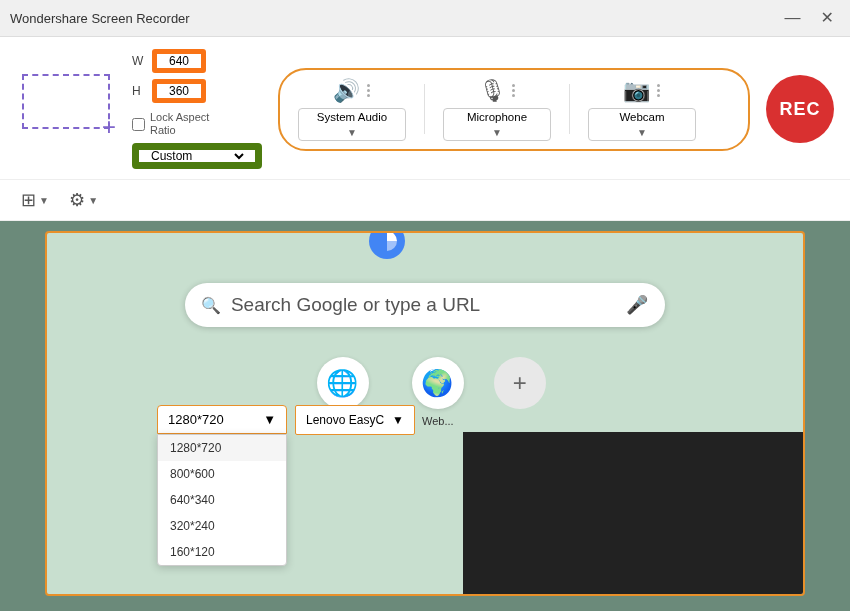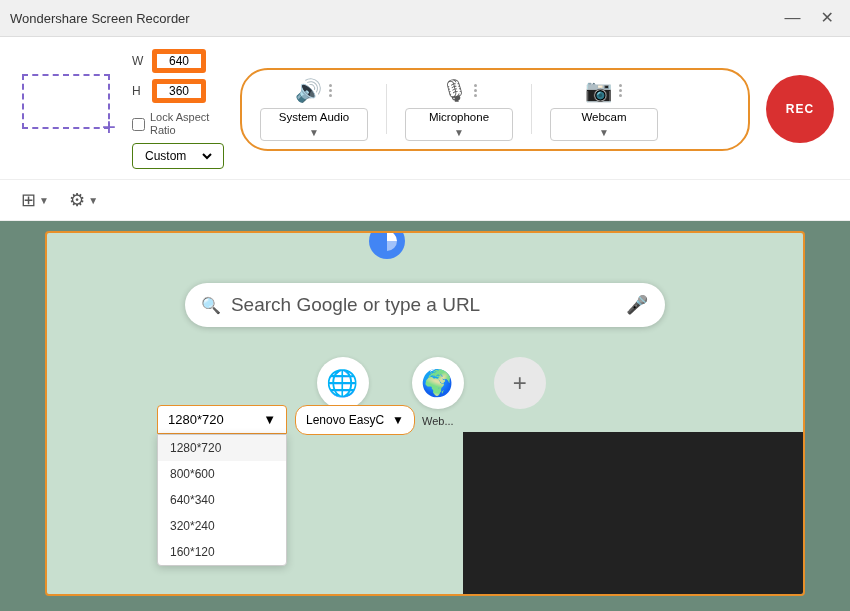--- a/index.html
+++ b/index.html
@@ -115,29 +115,29 @@
       gap: 5px;
       margin-top: 2px;
     }
     .lock-checkbox { width: 13px; height: 13px; cursor: pointer; }
     .lock-label { font-size: 11px; color: #555; line-height: 1.2; }
 
     
     .custom-dropdown {
       display: flex;
       align-items: center;
-      border: 1px solid #4d7c0f;
+      border: 7px solid #4d7c0f;
       border-radius: 4px;
       padding: 3px 8px;
       font-size: 12px;
       cursor: pointer;
       background: white;
       gap: 6px;
       height: 26px;
-      width: 92px;
+      width: 130px;
     }
     .custom-dropdown select {
       border: none;
       outline: none;
       background: transparent;
       font-size: 12px;
       cursor: pointer;
       width: 100%;
     }
 
@@ -203,21 +203,21 @@
     }
 
     
     .rec-btn {
       width: 68px;
       height: 68px;
       border-radius: 50%;
       background: #d93030;
       border: none;
       color: white;
-      font-size: 12px;
+      font-size: 18px;
       font-weight: bold;
       cursor: pointer;
       flex-shrink: 0;
       letter-spacing: 1px;
     }
 
     
     .toolbar-row {
       background: white;
       padding: 6px 16px;
@@ -512,19 +512,19 @@
         </div>
         <div class="dropdown-popup" style="position:relative;box-shadow:0 2px 8px rgba(0,0,0,0.18);border-radius:0 0 4px 4px;">
           <div class="dropdown-popup-item selected">1280*720</div>
           <div class="dropdown-popup-item">800*600</div>
           <div class="dropdown-popup-item">640*340</div>
           <div class="dropdown-popup-item">320*240</div>
           <div class="dropdown-popup-item">160*120</div>
         </div>
       </div>
 
-      <div style="border:1.5px solid #e8902a;border-radius:12px;background:white;padding:5px 10px;display:flex;align-items:center;gap:6px;font-size:12px;cursor:pointer;height:30px;width:120px;justify-content:space-between;">
+      <div style="border:1.5px solid #e8902a;border-radius:2px;background:white;padding:5px 10px;display:flex;align-items:center;gap:6px;font-size:12px;cursor:pointer;height:30px;width:120px;justify-content:space-between;">
         <span>Lenovo EasyC</span>
         <span>▼</span>
       </div>
     </div>
   </div>
 </div>
 
 </body></html>

